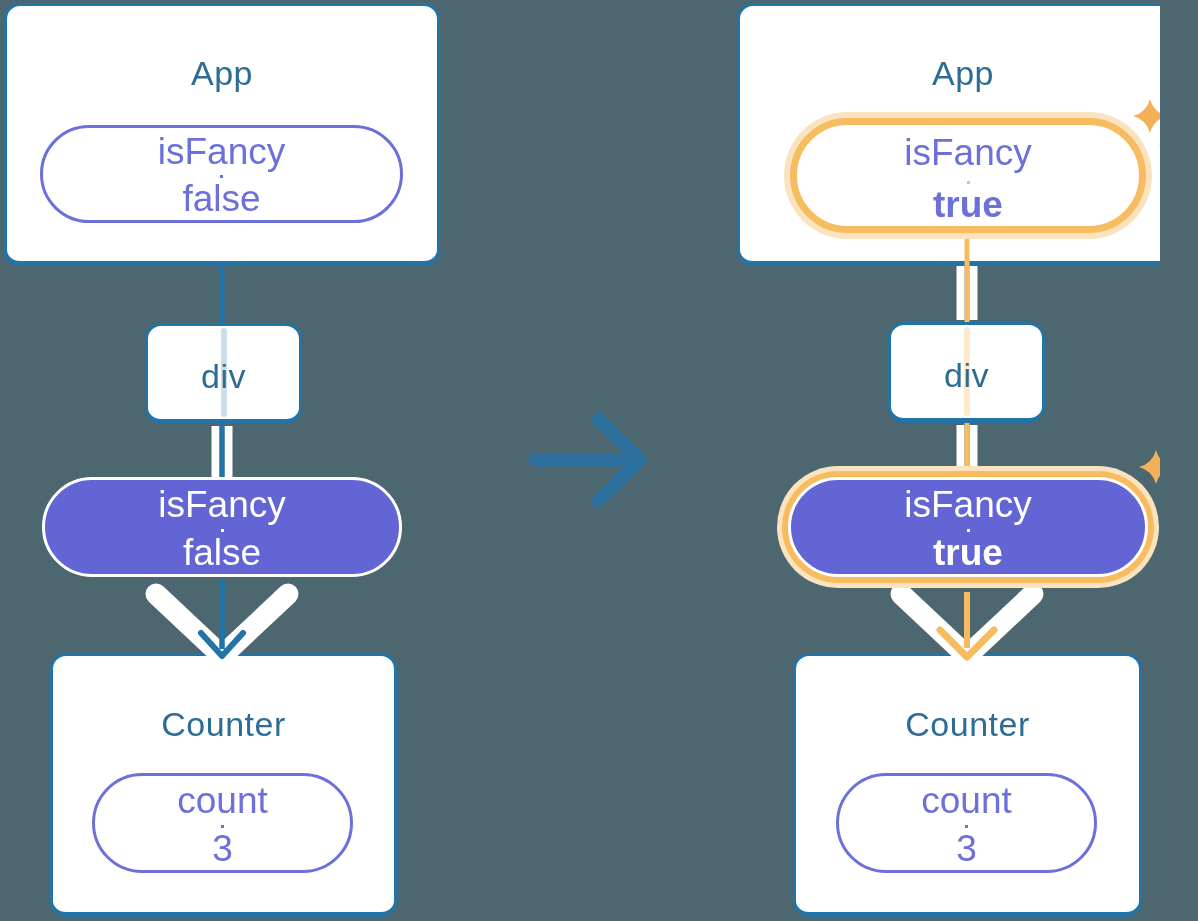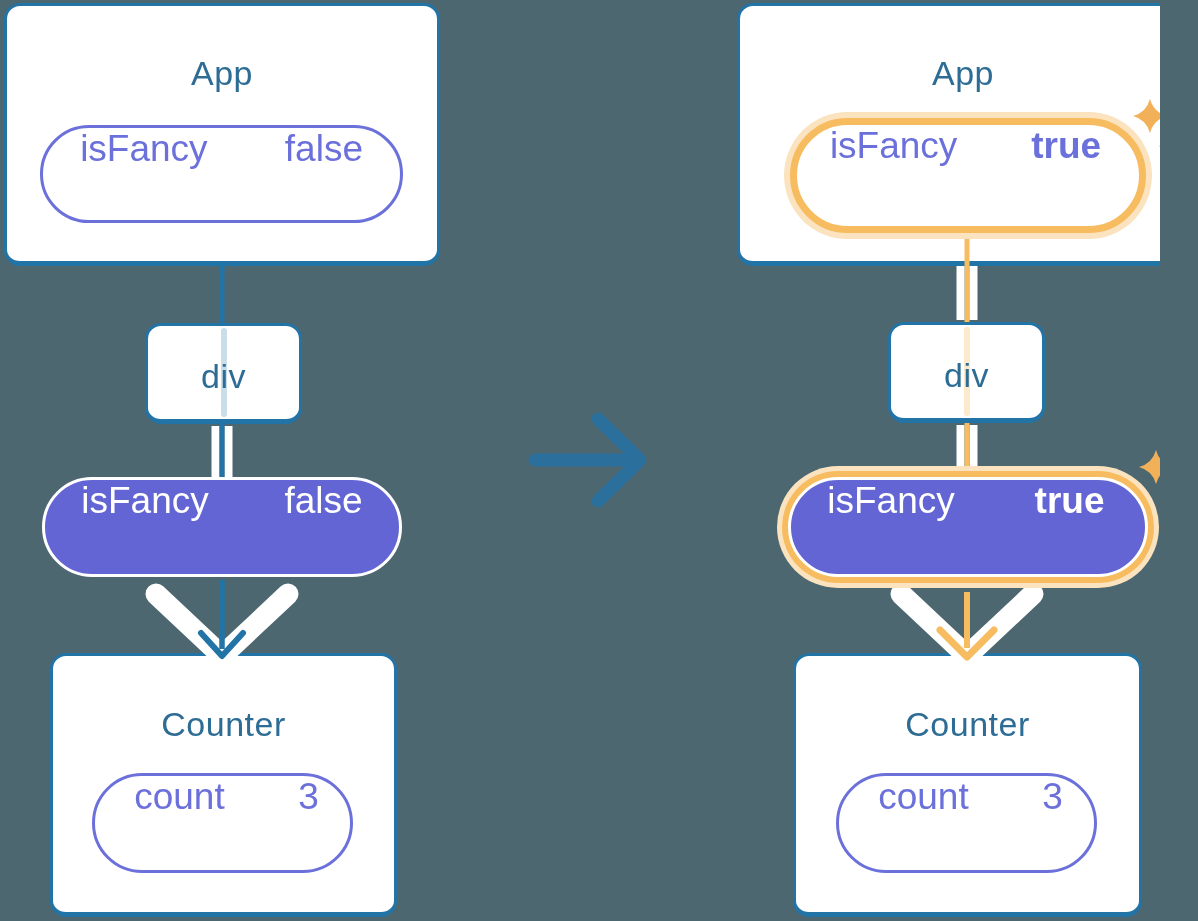--- a/index.html
+++ b/index.html
@@ -16,22 +16,22 @@
     position:absolute;top:2px;bottom:2px;width:6px;left:50%;
     transform:translateX(-50%);border-radius:3px;
   }
   .ghost.blue{background:rgba(34,115,166,0.24);}
   .ghost.orange{background:rgba(248,188,96,0.32);}
   .ctitle{
     position:absolute;text-align:center;color:#2D6C94;font-size:34px;
     font-weight:500;line-height:40px;z-index:3;letter-spacing:.5px;
   }
   .pill{
-    position:absolute;display:flex;align-items:flex-start;box-sizing:border-box;
-    border-radius:999px;font-size:37px;z-index:3;overflow:hidden;
+    position:absolute;display:flex;align-items:center;box-sizing:border-box;
+    border-radius:999px;font-size:37px;z-index:3;overflow:hidden;flex-direction:column;
   }
   .pill .seg{display:flex;align-items:center;justify-content:center;min-width:0;}
   .pill .divider{width:3px;flex:0 0 3px;}
   .pill.outline{background:#fff;border:3px solid #6B70DB;color:#6B70DB;}
   .pill.outline .divider{background:#6B70DB;}
   .pill.solid{background:#6365D4;border:3px solid #fff;color:#fff;}
   .pill.solid .divider{background:#fff;}
   .pill.hl-ring{ 
     box-shadow:0 0 0 6px #F8BC60,0 0 0 11px #FAE3BE;
   }

